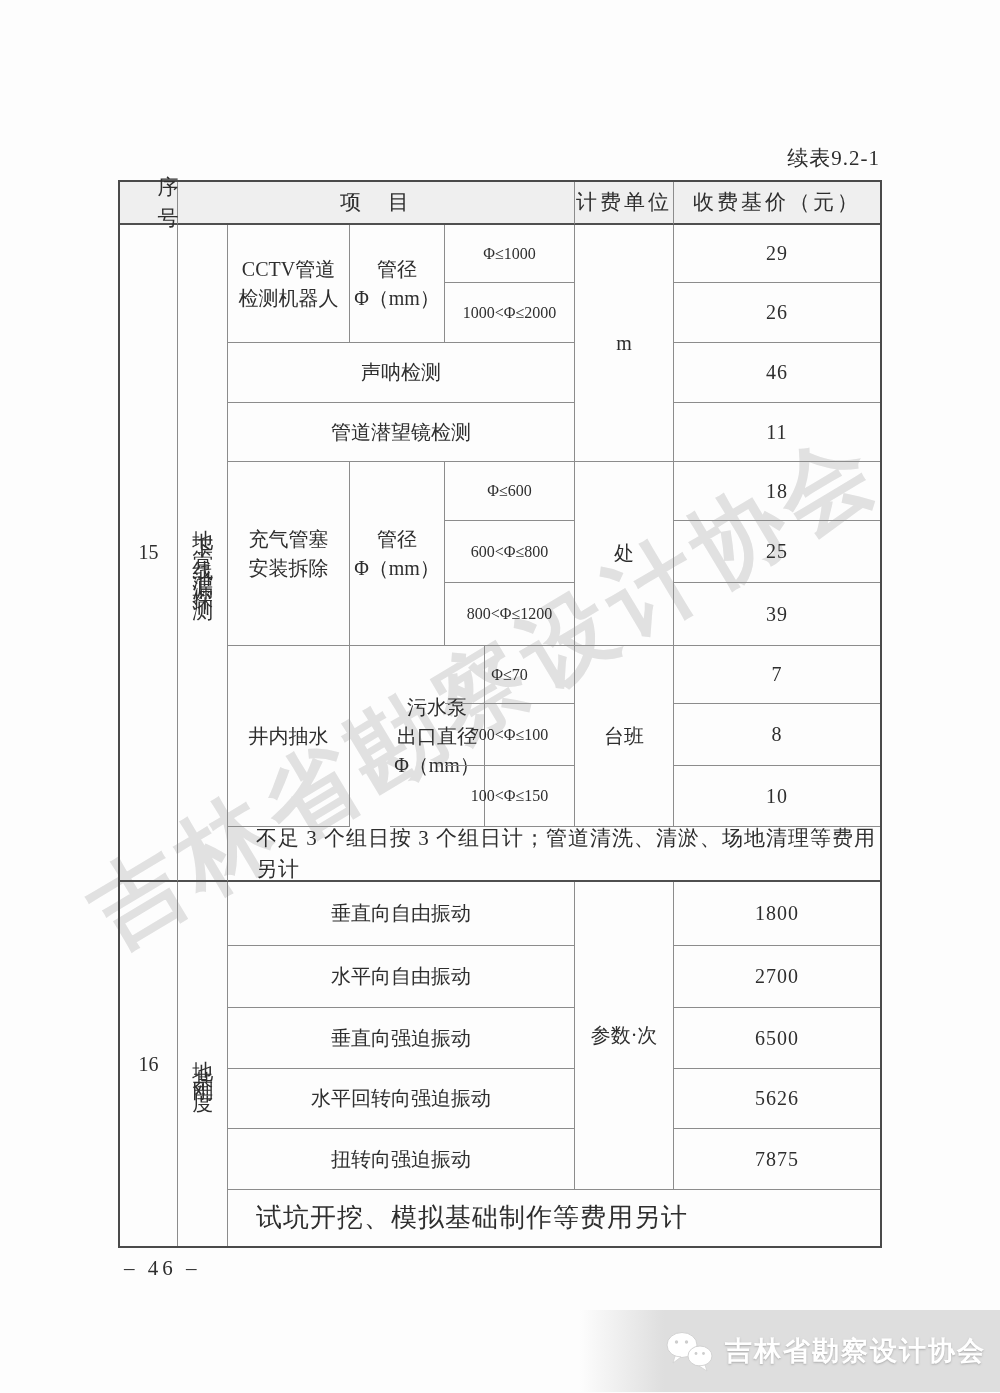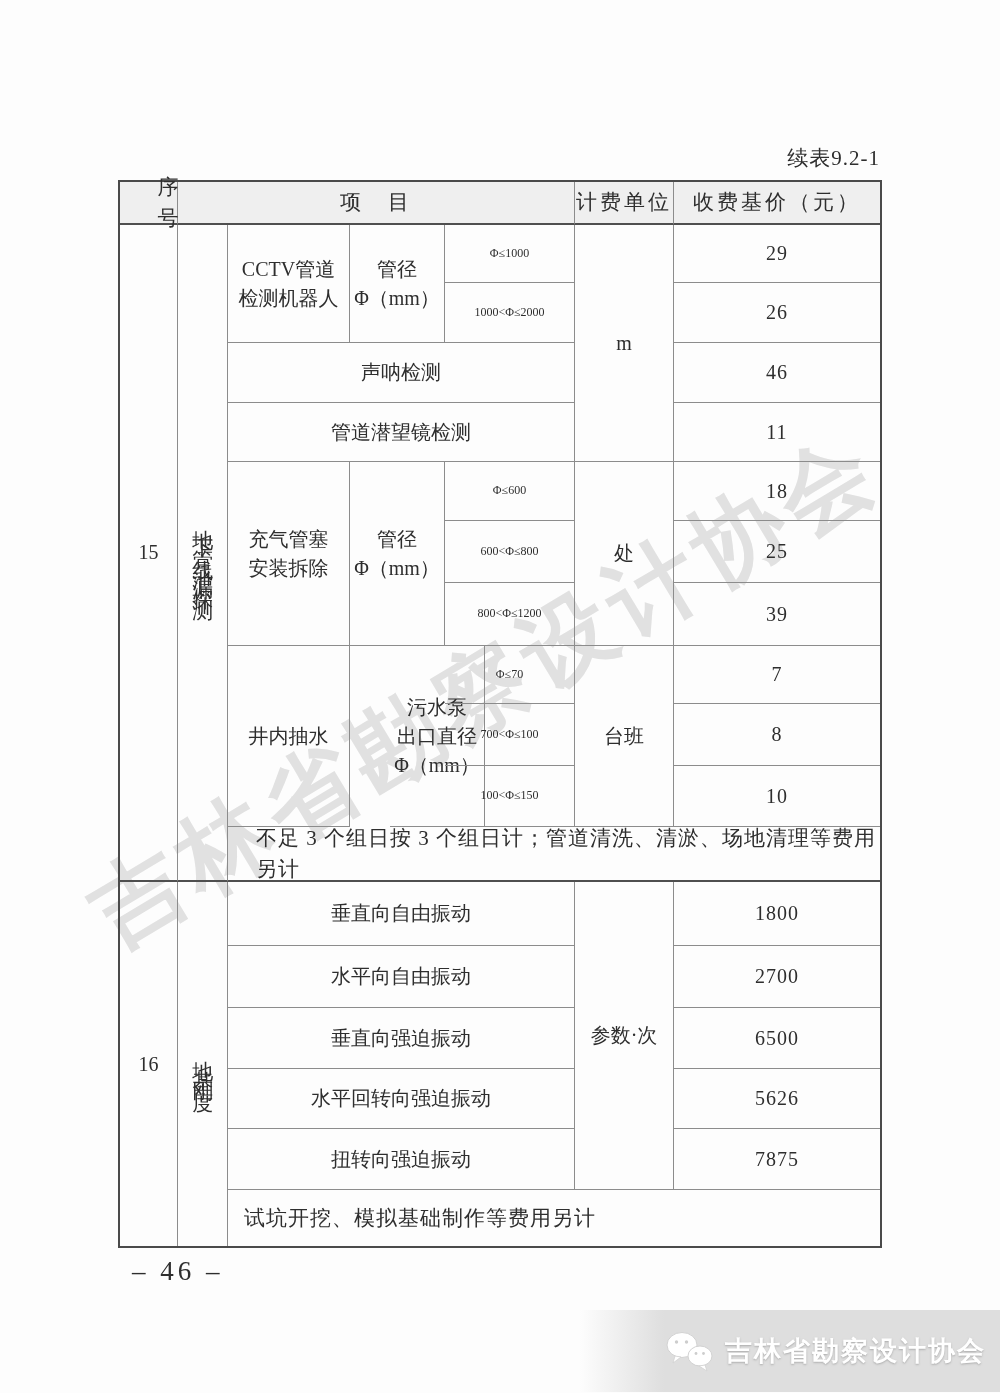--- a/index.html
+++ b/index.html
@@ -37,26 +37,26 @@
   }
   .hdr{background:#efefef; font-size:21px; letter-spacing:3px;}
   .thick-bb{border-bottom:2px solid #4f4f4f;}
   .no-br{border-right:none;}
   .no-bb{border-bottom:none;}
   .left{justify-content:flex-start; text-align:left; padding-left:28px; letter-spacing:1px;}
   .vert{
     writing-mode:vertical-lr; text-orientation:upright;
     letter-spacing:10px; font-size:21px;
   }
-  .range{font-size:12px;}
+  .range{font-size:16px;}
   .price{font-size:20px; letter-spacing:1px;}
   .serial{font-size:20px;}
   
   #page-number{
-    position:absolute; left:132px; top:1256px; font-size:27px;
+    position:absolute; left:124px; top:1256px; font-size:21px;
     letter-spacing:4px; z-index:3;
   }
   
   #footer-band{
     position:absolute; left:580px; top:1310px; width:420px; height:82px;
     background:linear-gradient(90deg, rgba(221,221,221,0) 0%, #dedede 20%);
     display:flex; align-items:center; justify-content:flex-end;
     gap:10px; padding-right:14px; box-sizing:border-box; z-index:3;
   }
   #footer-brand{
@@ -134,21 +134,21 @@
     <div class="cell" style="left:108px;top:764px;width:347px;height:62px;">水平向自由振动</div>
     <div class="cell price no-br" style="left:554px;top:764px;width:206px;height:62px;">2700</div>
     <div class="cell" style="left:108px;top:826px;width:347px;height:61px;">垂直向强迫振动</div>
     <div class="cell price no-br" style="left:554px;top:826px;width:206px;height:61px;">6500</div>
     <div class="cell" style="left:108px;top:887px;width:347px;height:60px;">水平回转向强迫振动</div>
     <div class="cell price no-br" style="left:554px;top:887px;width:206px;height:60px;">5626</div>
     <div class="cell" style="left:108px;top:947px;width:347px;height:61px;">扭转向强迫振动</div>
     <div class="cell price no-br" style="left:554px;top:947px;width:206px;height:61px;">7875</div>
     <div class="cell" style="left:455px;top:700px;width:99px;height:308px;">参数·次</div>
 
-    <div class="cell left no-br no-bb" style="left:96px;top:1008px;width:652px;height:56px;font-size:21px;">试坑开挖、模拟基础制作等费用另计</div>
+    <div class="cell left no-br no-bb" style="left:108px;top:1008px;width:652px;height:56px;font-size:26px;">试坑开挖、模拟基础制作等费用另计</div>
 
   </div>
 
   <div id="page-number">– 46 –</div>
 
   <div id="footer-band">
     <span>
       <svg class="wechat-svg" width="50" height="42" viewBox="0 0 50 42">
         <ellipse cx="17" cy="15" rx="15" ry="12.5" fill="#ffffff" stroke="#d2d2d2" stroke-width="1"></ellipse>
         <path d="M10 26 L8 33 L16 27 Z" fill="#ffffff" stroke="#d2d2d2" stroke-width="0.8"></path>

